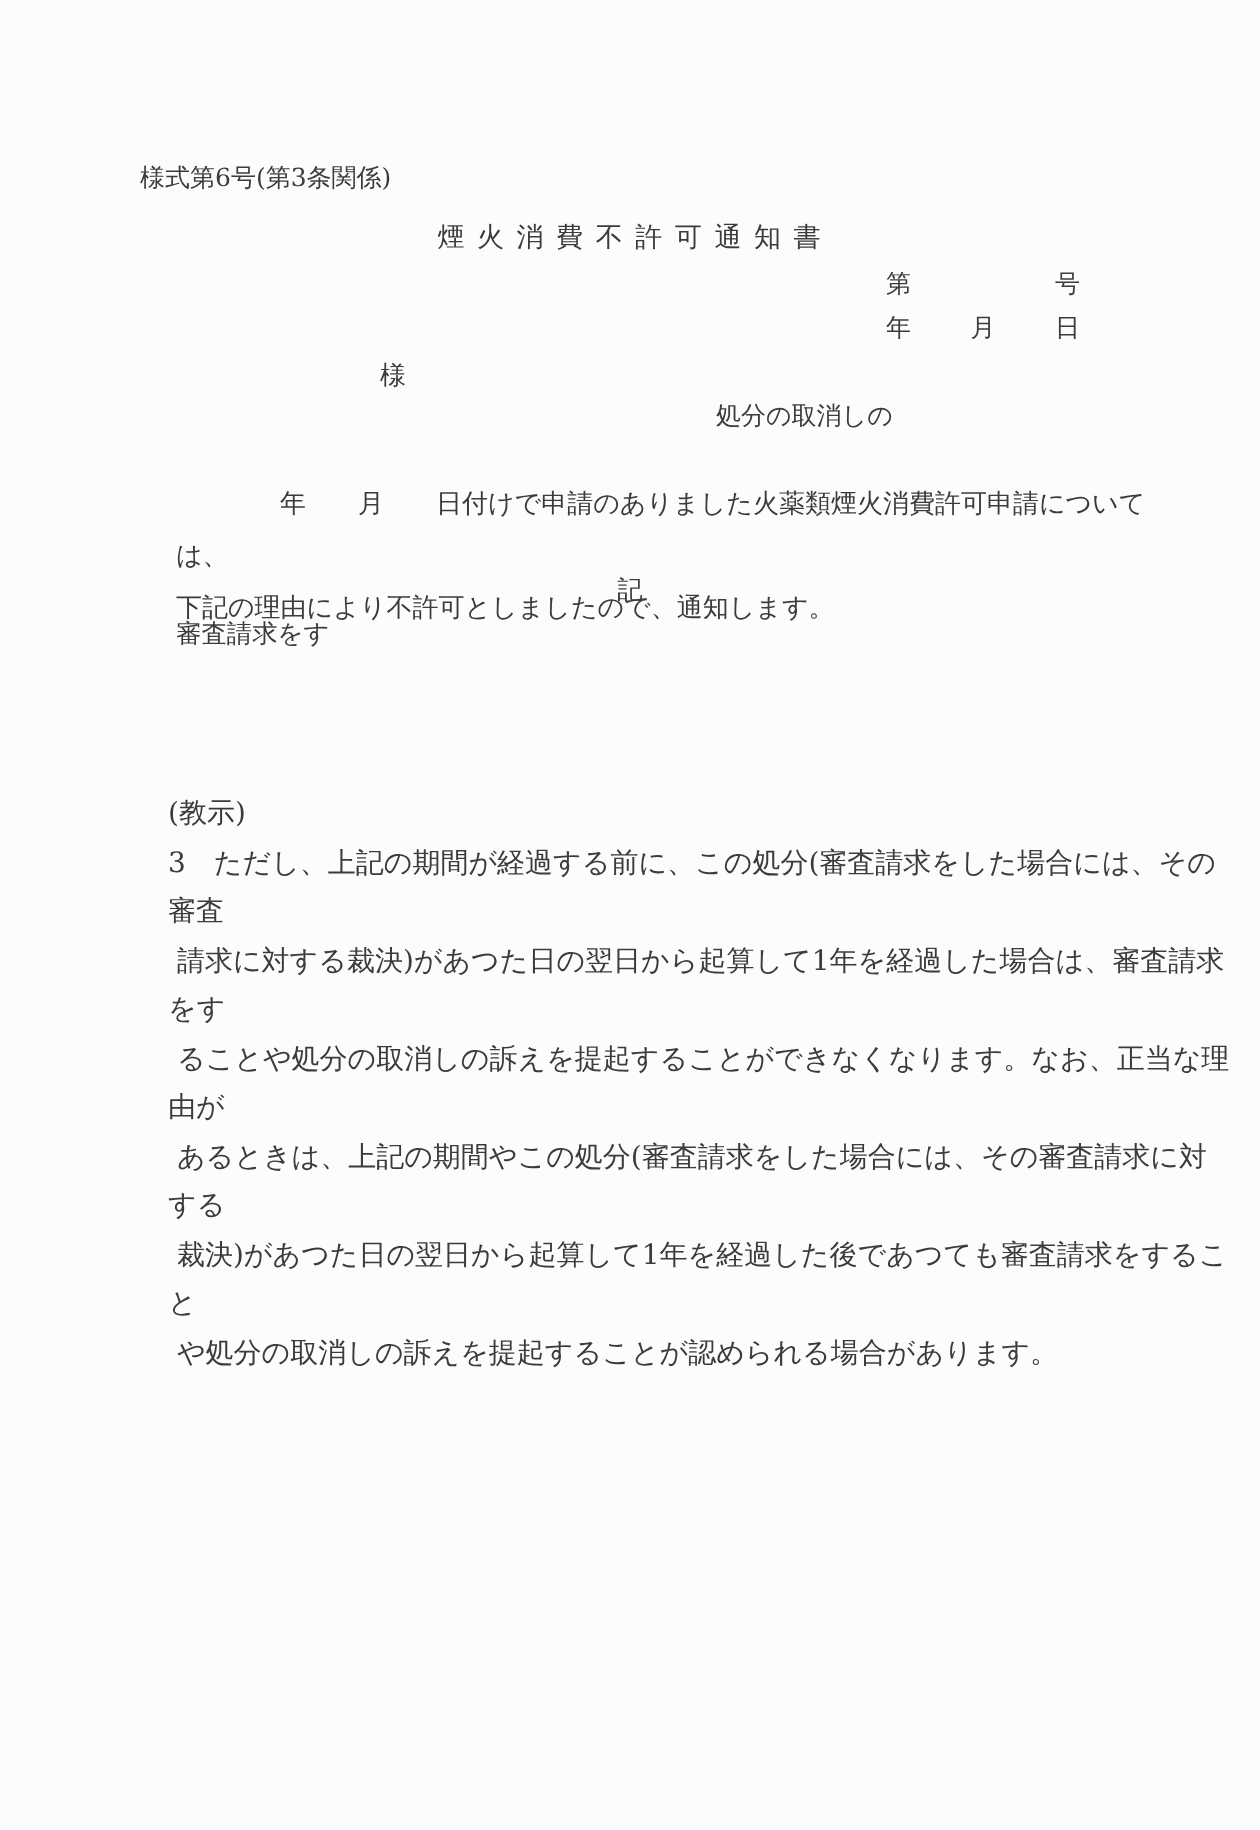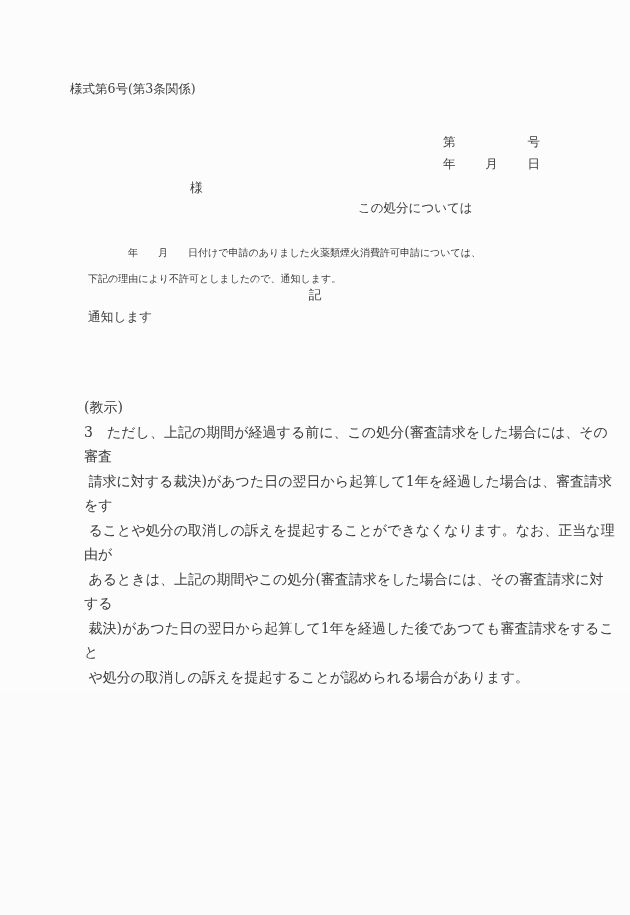--- a/index.html
+++ b/index.html
@@ -38,21 +38,21 @@
     position: absolute; left: 358px; top: 221px; width: 178px;
     display: flex; justify-content: space-between; align-items: center;
     font-size: 12.5px;
   }
   .seal {
     border: 1px solid #777; font-size: 11px; line-height: 13px;
     padding: 1px 2px; color: #4a4a4a;
   }
   .para {
     position: absolute; left: 88px; top: 240px; width: 508px;
-    font-size: 10px; line-height: 26px; white-space: pre-wrap;
+    font-size: 13px; line-height: 26px; white-space: pre-wrap;
   }
   .ki {
     position: absolute; left: 0; top: 287px; width: 100%;
     text-align: center; font-size: 12.7px;
   }
   .reason {
     position: absolute; left: 88px; top: 309px; font-size: 12.7px;
   }
   .notes {
     position: absolute; left: 84px; top: 395px; width: 532px;
@@ -61,43 +61,44 @@
   .notes-heading { white-space: pre-wrap; }
   .note-item { white-space: pre-wrap; }
 </style>
 </head>
 <body>
 
 <div class="page">
 
   <div class="form-number">様式第6号(第3条関係)</div>
 
+  <div class="title">煙 火 消 費 不 許 可 通 知 書</div>
 
   <div class="doc-no">
     <span>第</span>
     <span>号</span>
   </div>
 
   <div class="date-line">
     <span>年</span>
     <span>月</span>
     <span>日</span>
   </div>
 
   <div class="recipient">様</div>
 
-  <div class="issuer-org">この処分については</div>
+  <div class="issuer-org">処分の取消しの</div>
 
 
   <div class="para">　　　　年　　月　　日付けで申請のありました火薬類煙火消費許可申請については、
 下記の理由により不許可としましたので、通知します。</div>
 
   <div class="ki">記</div>
 
-  <div class="reason">通知します</div>
+  <div class="reason">審査請求をす</div>
 
   <div class="notes">
     <div class="notes-heading">(教示)</div>
     <div class="note-item">3　ただし、上記の期間が経過する前に、この処分(審査請求をした場合には、その審査
  請求に対する裁決)があつた日の翌日から起算して1年を経過した場合は、審査請求をす
  ることや処分の取消しの訴えを提起することができなくなります。なお、正当な理由が
  あるときは、上記の期間やこの処分(審査請求をした場合には、その審査請求に対する
  裁決)があつた日の翌日から起算して1年を経過した後であつても審査請求をすること
  や処分の取消しの訴えを提起することが認められる場合があります。</div>
   </div>

